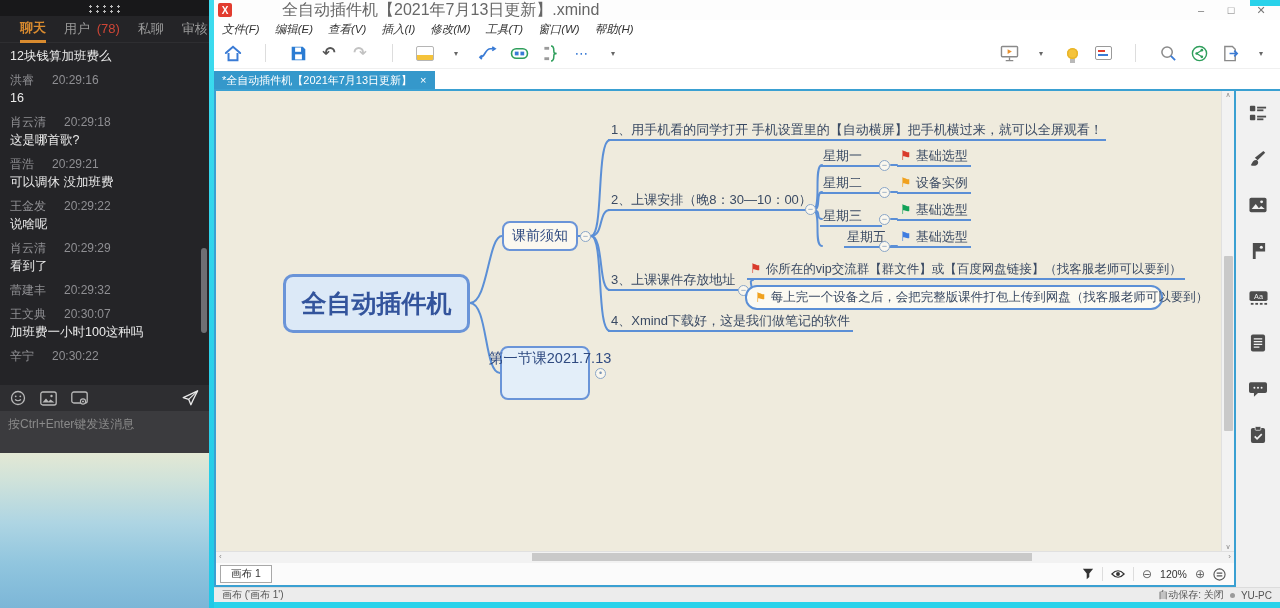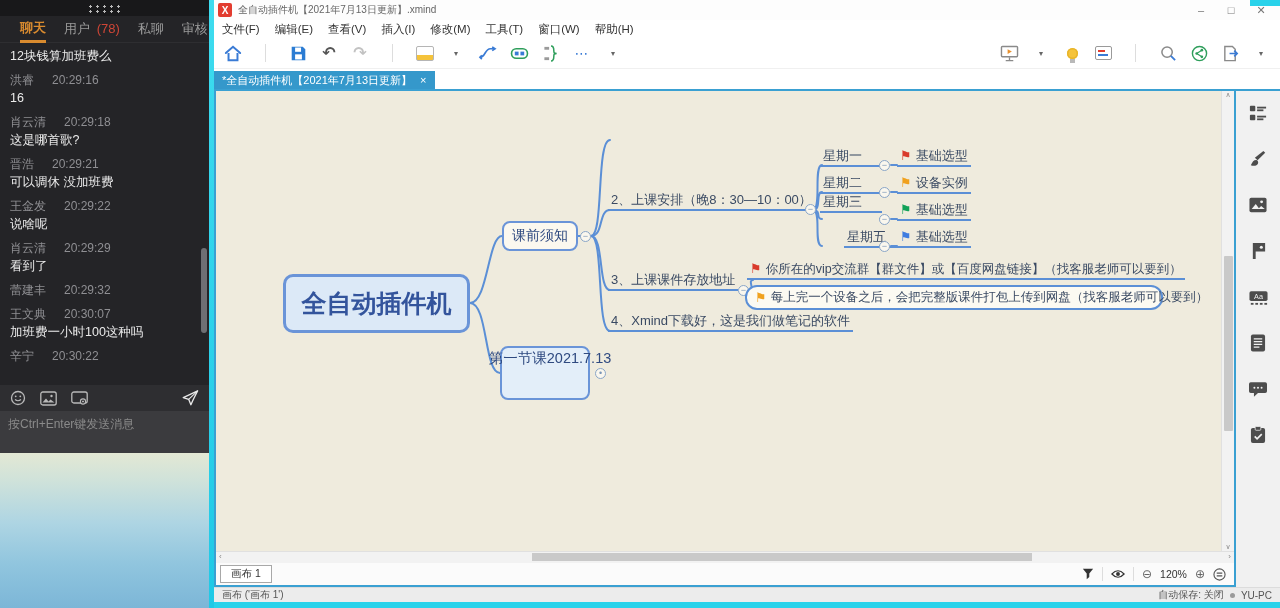--- a/index.html
+++ b/index.html
@@ -33,24 +33,24 @@
   .compose-input textarea{width:100%;height:100%;background:transparent;border:none;outline:none;resize:none;
     font-family:inherit;font-size:12px;color:#cfcfcf;padding:5px 8px;box-sizing:border-box;}
   .compose-input textarea::placeholder{color:#8a8a8a;}
   .cicon{display:inline-flex;align-items:center;justify-content:center;}
   
   .xmind-window{position:absolute;left:214px;top:0;width:1066px;height:602px;background:#fff;
     display:flex;flex-direction:column;}
   .titlebar{height:20px;display:flex;align-items:center;padding:0 4px 0 4px;background:#fdfdfd;}
   .xmind-logo{width:14px;height:14px;background:#e23c2f;border-radius:2px;color:#fff;font-size:10px;font-weight:bold;
     display:flex;align-items:center;justify-content:center;margin-right:6px;}
-  .titletext{font-size:10px;color:#666;flex:1;white-space:nowrap;overflow:hidden;}
+  .titletext{font-size:16px;color:#666;flex:1;white-space:nowrap;overflow:hidden;margin-left:44px;}
   .wctl{width:30px;text-align:center;font-size:11px;color:#777;cursor:pointer;}
   .menubar{height:18px;display:flex;align-items:center;gap:15px;padding:0 8px;background:#fff;font-size:11.5px;color:#333;}
-  .menubar span{cursor:pointer;}
+  .menubar span{cursor:pointer;font-style:italic;}
   .toolbar{height:30px;display:flex;align-items:center;background:#fff;padding:0 10px;border-bottom:1px solid #f0f0f0;}
   .tgroup{display:flex;align-items:center;gap:13px;}
   .tsep{width:1px;height:18px;background:#ddd;margin:0 10px;}
   .ticon{display:inline-flex;align-items:center;justify-content:center;cursor:pointer;min-width:18px;height:20px;}
   .glyph-undo{font-size:16px;color:#555;font-weight:bold;line-height:18px;}
   .glyph-redo{font-size:16px;color:#c2c2c2;font-weight:bold;line-height:18px;}
   .glyph-more{font-size:14px;color:#3a7bd5;letter-spacing:1px;}
   .glyph-drop{font-size:8px;color:#666;}
   .fmt-box{width:16px;height:13px;border:1px solid #b5b5b5;border-radius:2px;background:linear-gradient(180deg,#fff 60%,#f5c33b 60%);}
   .bulb{width:11px;height:11px;border-radius:50%;background:#f5c33b;box-shadow:0 0 0 1.5px #e8b52a inset;position:relative;}
@@ -363,32 +363,33 @@
 
           <div class="node central">全自动插件机</div>
           <div class="node boxnode notice">课前须知</div>
           <span class="ccircle" style="left:364px;top:140px;">−</span>
           <div class="node boxnode lesson">
             <span>第一节课</span>
             <span>2021.7.13</span>
           </div>
           <span class="ccircle" style="left:379px;top:277px;">•</span>
 
+          <div class="node uline" style="left:392px;top:31px;">1、用手机看的同学打开 手机设置里的【自动横屏】把手机横过来，就可以全屏观看！</div>
           <div class="node uline" style="left:392px;top:101px;">2、上课安排（晚8：30—10：00）</div>
           <span class="ccircle" style="left:589px;top:113px;">−</span>
 
           <div class="node uline" style="left:604px;top:57px;width:56px;">星期一</div>
           <span class="ccircle" style="left:663px;top:69px;">−</span>
           <div class="node uline" style="left:681px;top:57px;"><span class="flag red">⚑</span><span>基础选型</span></div>
 
           <div class="node uline" style="left:604px;top:84px;width:56px;">星期二</div>
           <span class="ccircle" style="left:663px;top:96px;">−</span>
           <div class="node uline" style="left:681px;top:84px;"><span class="flag orange">⚑</span><span>设备实例</span></div>
 
-          <div class="node uline" style="left:604px;top:103px;width:56px;">星期三</div>
+          <div class="node uline" style="left:604px;top:117px;width:56px;">星期三</div>
           <span class="ccircle" style="left:663px;top:123px;">−</span>
           <div class="node uline" style="left:681px;top:111px;"><span class="flag green">⚑</span><span>基础选型</span></div>
 
           <div class="node uline" style="left:604px;top:138px;width:56px;margin-left:24px;">星期五</div>
           <span class="ccircle" style="left:663px;top:150px;">−</span>
           <div class="node uline" style="left:681px;top:138px;"><span class="flag blue">⚑</span><span>基础选型</span></div>
 
           <div class="node uline" style="left:392px;top:181px;">3、上课课件存放地址</div>
           <span class="ccircle" style="left:522px;top:194px;">−</span>
           <div class="node uline small" style="left:531px;top:170px;"><span class="flag red">⚑</span><span>你所在的vip交流群【群文件】或【百度网盘链接】（找客服老师可以要到）</span></div>

